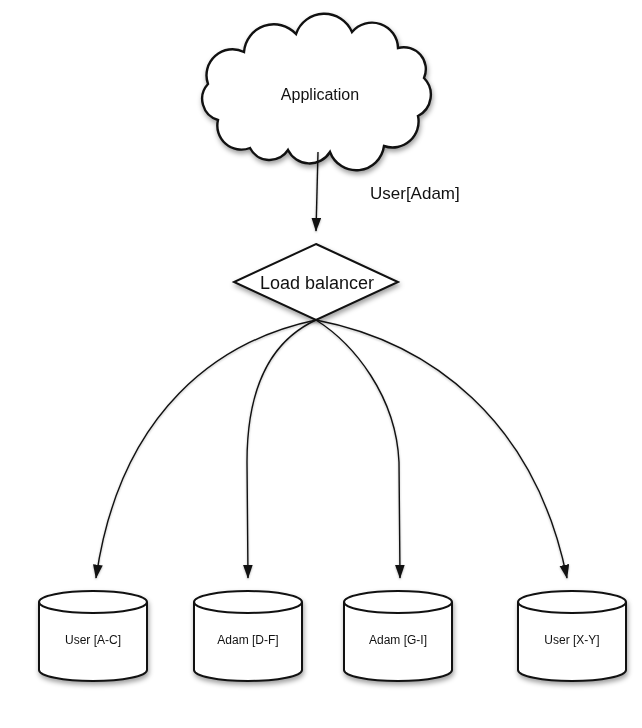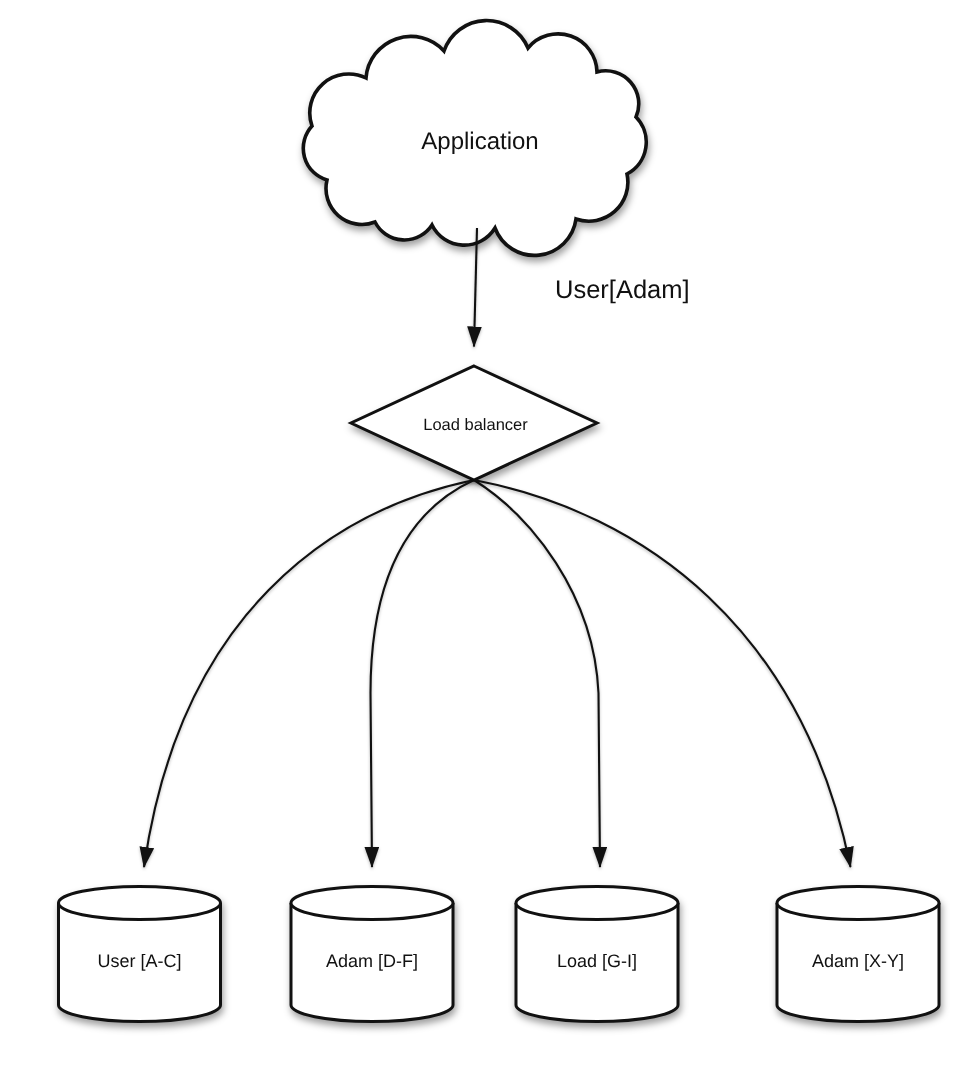--- a/index.html
+++ b/index.html
@@ -31,21 +31,21 @@
   }
   .label{
     position:absolute;
     white-space:nowrap;
     transform:translate(-50%,-50%);
     color:var(--text);
     line-height:1.1;
   }
   .label-application{left:320px;top:95px;font-size:16px;}
   .label-edge{left:330px;top:194px;transform:translate(0,-50%);font-size:17px;margin-left:40px;}
-  .label-loadbalancer{left:317px;top:284px;font-size:11px;}
+  .label-loadbalancer{left:317px;top:284px;font-size:18px;}
   .label-db{top:641px;font-size:12px;}
   .label-db1{left:93px;}
   .label-db2{left:248px;}
   .label-db3{left:398px;}
   .label-db4{left:572px;}
 </style>
 </head>
 <body>
 
 <div class="canvas">
@@ -105,16 +105,16 @@
   </svg>
 
   <div class="label label-application">Application</div>
 
   <div class="label label-edge">User[Adam]</div>
 
   <div class="label label-loadbalancer">Load balancer</div>
 
   <div class="label label-db label-db1">User [A-C]</div>
   <div class="label label-db label-db2">Adam [D-F]</div>
-  <div class="label label-db label-db3">Load [G-I]</div>
-  <div class="label label-db label-db4">Adam [X-Y]</div>
+  <div class="label label-db label-db3">Adam [G-I]</div>
+  <div class="label label-db label-db4">User [X-Y]</div>
 
 </div>
 
 </body></html>

